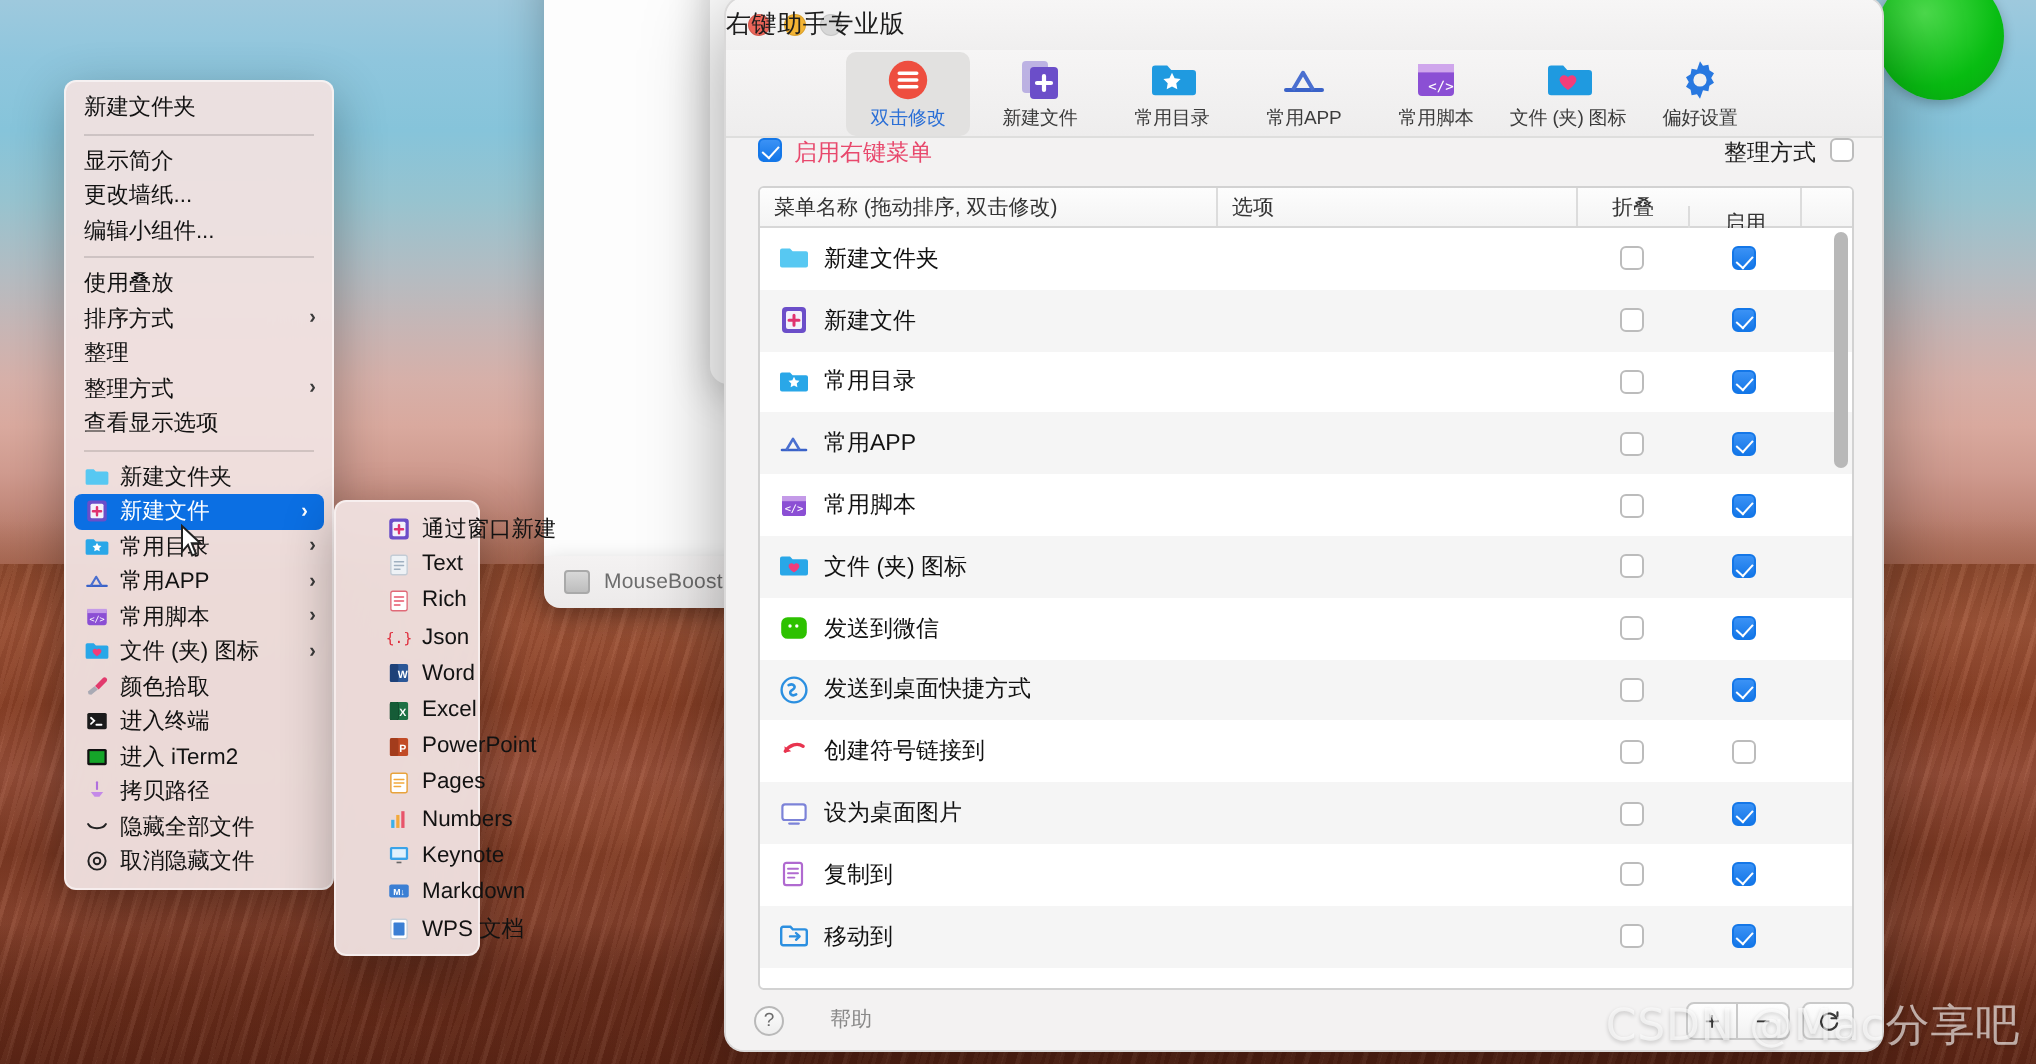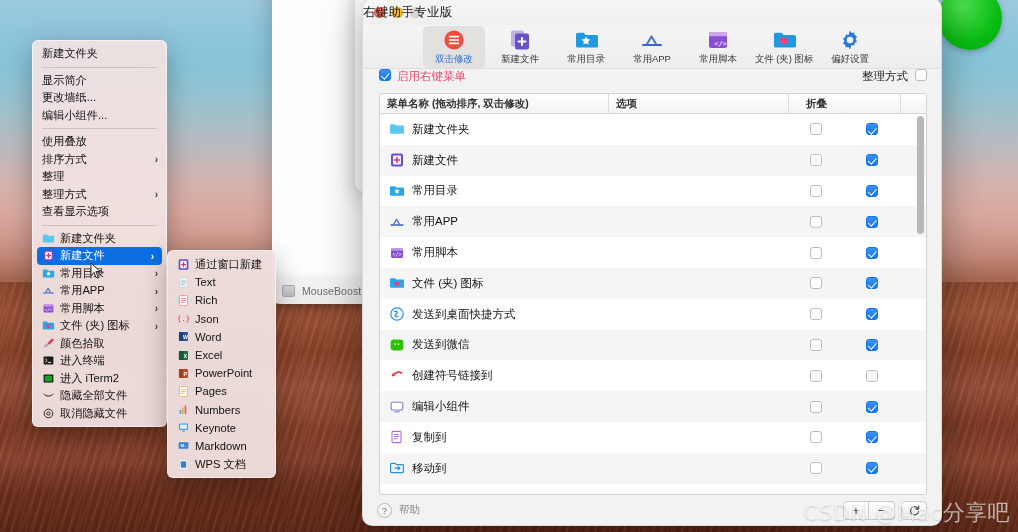--- a/index.html
+++ b/index.html
@@ -116,26 +116,26 @@
   .ctx-sep { height: 1px; background: rgba(0,0,0,.13); margin: 4px 9px; }
   .ctx-arrow {
     position: absolute; right: 8px; top: 50%; transform: translateY(-50%);
     font-size: 10px; color: #3a3a3a; font-weight: 700;
   }
   .ctx-item.selected .ctx-arrow { color: #fff; }
   .ico { width: 13px; height: 13px; flex: none; display: block; }
 
   
   .ctx-sub {
-    position: absolute; left: 167px; top: 250px; width: 109px;
+    position: absolute; left: 167px; top: 250px; width: 73px;
     background: rgba(240,226,224,0.95);
     border: 0.5px solid rgba(255,255,255,.55);
     border-radius: 6px;
     box-shadow: 0 8px 26px rgba(0,0,0,.30);
-    padding: 4px 0;
+    padding: 4px 16px;
     backdrop-filter: blur(14px);
   }
   .ctx-sub .ctx-item { height: 18.2px; font-size: 11.2px; }
 
   
   .cursor {
     position: absolute; left: 90px; top: 262px; width: 12px; height: 19px;
     pointer-events: none;
   }
 
@@ -215,22 +215,22 @@
     border: 1px solid #d2d2d2;
     border-radius: 3px;
     display: flex; flex-direction: column;
     overflow: hidden;
     position: relative;
   }
   .thead {
     flex: none; height: 20px;
     background: linear-gradient(180deg,#fdfdfd,#f4f4f4);
     border-bottom: 1px solid #d7d7d7;
-    display: flex; 
-    font-size: 10.5px; color: #333; font-weight: bold;
+    display: flex; align-items: center;
+    font-size: 10.5px; color: #333;
   }
   .th { padding-left: 7px; height: 100%; display: flex; align-items: center; }
   .th + .th { border-left: 1px solid #dcdcdc; }
   .th.c-name { width: 228px; }
   .th.c-opt { width: 180px; }
   .th.c-fold { width: 56px; justify-content: center; padding-left: 0; }
   .th.c-en { width: 56px; justify-content: center; padding-left: 0; margin-top: 17px; }
   .th.c-pad { flex: 1; }
 
   .tbody { flex: 1; overflow: hidden; position: relative; }
@@ -262,21 +262,21 @@
     display: flex; align-items: center;
     padding: 0 14px 0 14px;
     background: #f3f2f2;
   }
   .help-btn {
     width: 15px; height: 15px; border-radius: 50%;
     border: 1px solid #b9b9b9; background: linear-gradient(180deg,#fcfcfc,#eeeeee);
     display: flex; align-items: center; justify-content: center;
     font-size: 9.5px; color: #6c6c6c; flex: none;
   }
-  .help-label { font-size: 10.5px; color: #8a8a8a; margin-left: 7px; }
+  .help-label { font-size: 10.5px; color: #8a8a8a; margin-left: 23px; }
   .seg-group { display: flex; }
   .seg {
     width: 26px; height: 19px;
     background: linear-gradient(180deg,#fefefe,#f1f1f1);
     border: 1px solid #c9c9c9;
     display: flex; align-items: center; justify-content: center;
     font-size: 13px; color: #3a3a3a;
   }
   .seg:first-child { border-radius: 4px 0 0 4px; }
   .seg:last-child { border-radius: 0 4px 4px 0; border-left: none; }
@@ -423,20 +423,27 @@
     </div>
 
     <div class="ctx-item">
       <svg class="ico" viewBox="0 0 16 16">
         <rect x="2" y="3" width="12" height="10" rx="1" fill="#111"></rect>
         <rect x="3.4" y="4.4" width="9.2" height="7.2" fill="#16c62e" opacity=".82"></rect>
       </svg>
       <span>进入 iTerm2</span>
     </div>
 
+    <div class="ctx-item">
+      <svg class="ico" viewBox="0 0 16 16">
+        <path d="M8 2.6v4.2" stroke="#b070dd" stroke-width="1.3" stroke-linecap="round"></path>
+        <path d="M4.2 8.6h7.6l-2.3 3H6.5z" fill="#c489e8"></path>
+      </svg>
+      <span>拷贝路径</span>
+    </div>
 
     <div class="ctx-item">
       <svg class="ico" viewBox="0 0 16 16">
         <path d="M2.5 6.2c1.8 3.4 9.2 3.4 11 0" stroke="#222" stroke-width="1.2" fill="none" stroke-linecap="round"></path>
       </svg>
       <span>隐藏全部文件</span>
     </div>
 
     <div class="ctx-item">
       <svg class="ico" viewBox="0 0 16 16">
@@ -726,77 +733,77 @@
               <span class="cb"></span>
             </div>
             <div class="td-en">
               <span class="cb on"></span>
             </div>
             <div class="td-pad"></div>
           </div>
           <div class="trow">
             <div class="td-name">
               <svg class="row-ico" viewBox="0 0 16 16">
-                <circle cx="8" cy="8" r="6.2" fill="none" stroke="#2b8fe0" stroke-width="1.2"></circle>
-                <path d="M5.3 5.6c2.4-1.3 4.3 1 1.9 2.3-2.4 1.3-.5 3.6 1.9 2.3" stroke="#2b8fe0" stroke-width="1.3" fill="none" stroke-linecap="round"></path>
-              </svg>
-              <span>发送到桌面快捷方式</span>
-            </div>
-            <div class="td-opt"></div>
-            <div class="td-fold">
-              <span class="cb"></span>
-            </div>
-            <div class="td-en">
-              <span class="cb on"></span>
-            </div>
-            <div class="td-pad"></div>
-          </div>
-          <div class="trow">
-            <div class="td-name">
-              <svg class="row-ico" viewBox="0 0 16 16">
                 <rect x="1.6" y="2.6" width="12.8" height="10.8" rx="3.2" fill="#2dc100"></rect>
                 <path d="M4.2 10.6l-.6 1.6 1.8-.8" fill="#2dc100"></path>
                 <circle cx="6" cy="7" r=".85" fill="#fff"></circle>
                 <circle cx="9.4" cy="7" r=".85" fill="#fff"></circle>
               </svg>
               <span>发送到微信</span>
             </div>
             <div class="td-opt"></div>
             <div class="td-fold">
               <span class="cb"></span>
             </div>
             <div class="td-en">
               <span class="cb on"></span>
             </div>
             <div class="td-pad"></div>
           </div>
           <div class="trow">
             <div class="td-name">
               <svg class="row-ico" viewBox="0 0 16 16">
+                <circle cx="8" cy="8" r="6.2" fill="none" stroke="#2b8fe0" stroke-width="1.2"></circle>
+                <path d="M5.3 5.6c2.4-1.3 4.3 1 1.9 2.3-2.4 1.3-.5 3.6 1.9 2.3" stroke="#2b8fe0" stroke-width="1.3" fill="none" stroke-linecap="round"></path>
+              </svg>
+              <span>发送到桌面快捷方式</span>
+            </div>
+            <div class="td-opt"></div>
+            <div class="td-fold">
+              <span class="cb"></span>
+            </div>
+            <div class="td-en">
+              <span class="cb on"></span>
+            </div>
+            <div class="td-pad"></div>
+          </div>
+          <div class="trow">
+            <div class="td-name">
+              <svg class="row-ico" viewBox="0 0 16 16">
                 <path d="M12.6 5.2C9.6 3 5.8 4.6 3.6 7.6" stroke="#e8344f" stroke-width="1.6" fill="none" stroke-linecap="round"></path>
                 <path d="M3.2 5.1l.4 3.1 3-.6z" fill="#e8344f"></path>
               </svg>
               <span>创建符号链接到</span>
             </div>
             <div class="td-opt"></div>
             <div class="td-fold">
               <span class="cb"></span>
             </div>
             <div class="td-en">
               <span class="cb"></span>
             </div>
             <div class="td-pad"></div>
           </div>
           <div class="trow">
             <div class="td-name">
               <svg class="row-ico" viewBox="0 0 16 16">
                 <rect x="2.2" y="3.2" width="11.6" height="7.8" rx="1.3" fill="#fff" stroke="#7c83d8" stroke-width="1.1"></rect>
                 <path d="M5.6 12.8h4.8" stroke="#7c83d8" stroke-width="1.1" stroke-linecap="round"></path>
               </svg>
-              <span>编辑小组件</span>
+              <span>设为桌面图片</span>
             </div>
             <div class="td-opt"></div>
             <div class="td-fold">
               <span class="cb"></span>
             </div>
             <div class="td-en">
               <span class="cb on"></span>
             </div>
             <div class="td-pad"></div>
           </div>

